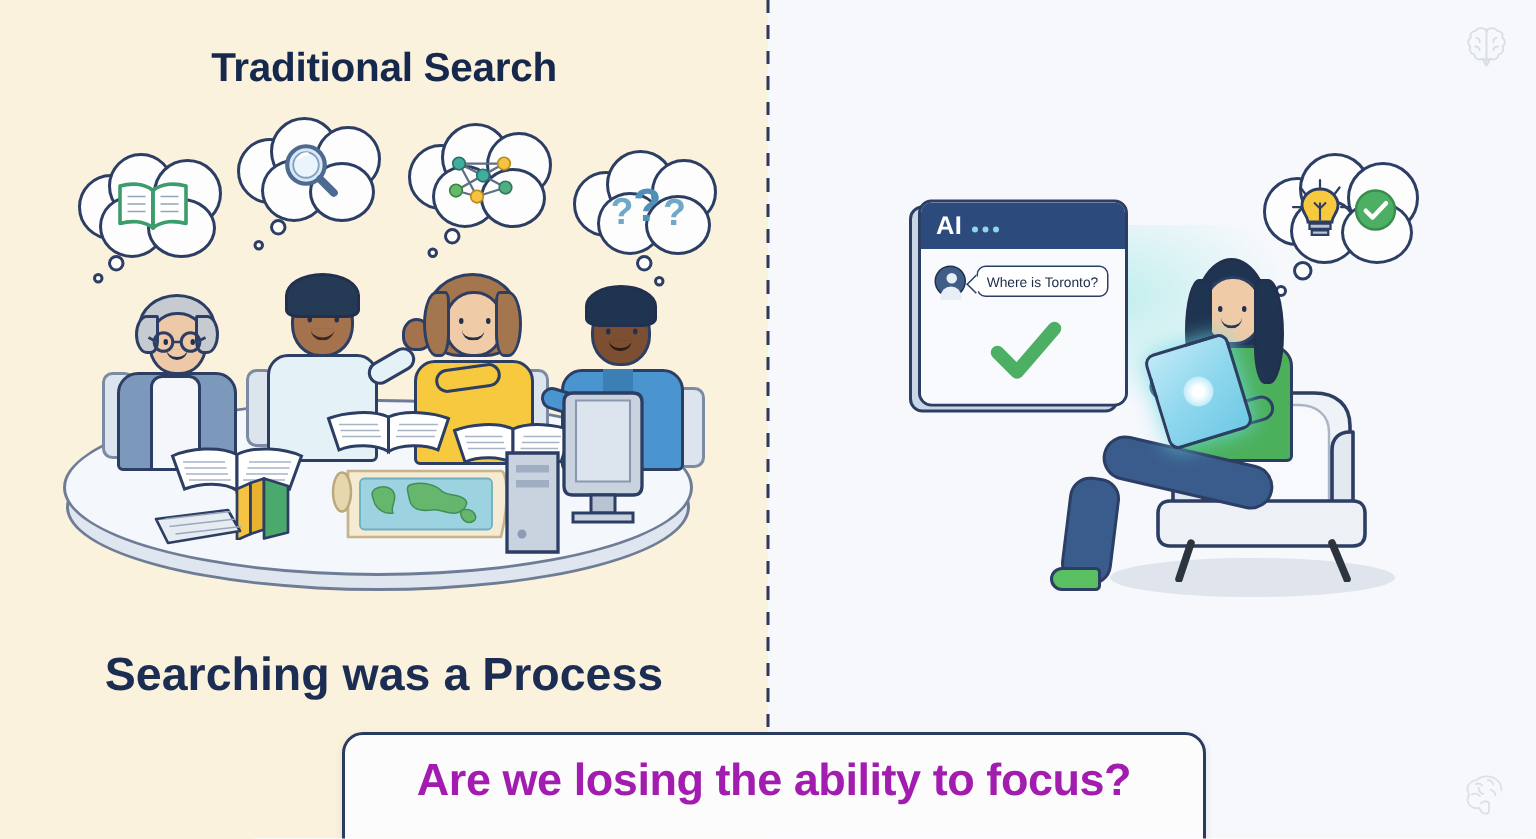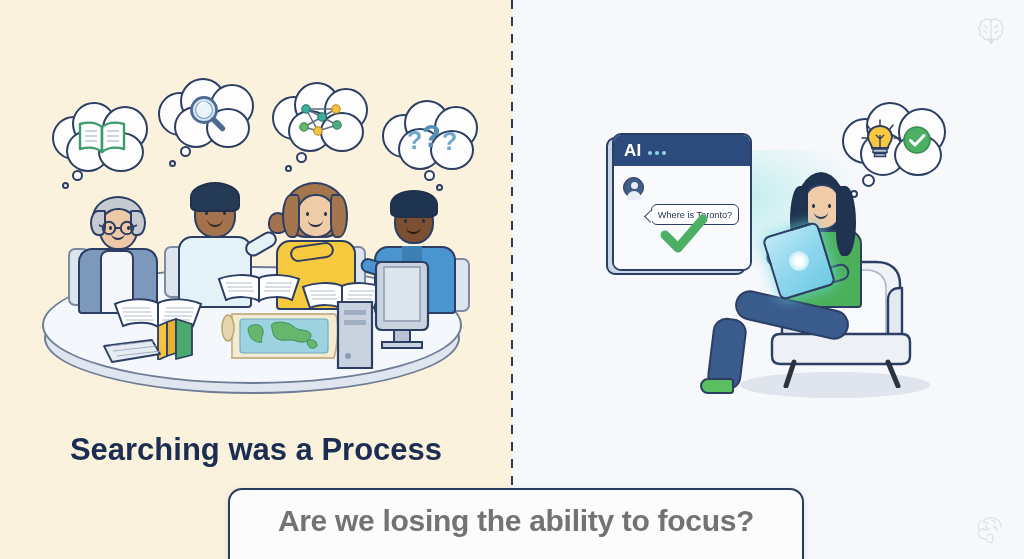--- a/index.html
+++ b/index.html
@@ -41,21 +41,21 @@
 
   
   #question-card {
     position:absolute; left:228px; top:488px; width:576px; height:88px;
     background:#FCFCFD; border:2.5px solid #2A3C5E;
     border-radius:14px; z-index:20;
     display:flex; align-items:flex-start; justify-content:center;
     padding-top:14px;
     box-shadow:0 2px 6px rgba(20,30,60,.10);
   }
-  #question-text { font-size:30px; font-weight:bold; color:#737373; letter-spacing:-.3px; white-space:nowrap; }
+  #question-text { font-size:30px; font-weight:bold; color:#a21caf; letter-spacing:-.3px; white-space:nowrap; }
 
   
   .watermark { position:absolute; z-index:4; opacity:.42; }
   #watermark-top-right { right:14px; top:12px; width:38px; height:38px; }
   #watermark-bottom-right { right:14px; bottom:10px; width:38px; height:38px; }
 
   
   .thought { position:absolute; z-index:5; }
   .bub { position:absolute; background:#FDFDFD; border:2.3px solid #2C3E63; border-radius:50%; }
   .dot { position:absolute; background:#FDFDFD; border:2.2px solid #2C3E63; border-radius:50%; }
@@ -108,21 +108,21 @@
   #ai-body { position:absolute; left:0; top:31px; width:100%; height:107px; background:#F8FAFD; }
   #ai-avatar {
     position:absolute; left:9px; top:11px; width:21px; height:21px; border-radius:50%;
     background:#3F5D86; border:1.8px solid #22304E;
   }
   #ai-avatar:before { content:""; position:absolute; left:6.5px; top:4px; width:7px; height:7px; border-radius:50%; background:#E8EEF6; }
   #ai-avatar:after  { content:""; position:absolute; left:3.2px; top:12.5px; width:13.5px; height:9px; border-radius:7px 7px 0 0; background:#E8EEF6; }
   #ai-bubble {
     position:absolute; left:37px; top:11px; width:88px; height:21px;
     background:#FFFFFF; border:1.9px solid #2C3E63; border-radius:6px;
-    display:flex; align-items:center; justify-content:center;margin-top:27px;
+    display:flex; align-items:center; justify-content:center;
   }
   #ai-bubble-text { font-size:9.2px; color:#1C2B48; white-space:nowrap; font-weight:500; }
   #ai-bubble:before {
     content:""; position:absolute; left:-6px; top:6.5px; width:8px; height:8px;
     background:#FFFFFF; border-left:1.9px solid #2C3E63; border-bottom:1.9px solid #2C3E63;
     transform:rotate(45deg);
   }
   #ai-check { position:absolute; left:46px; top:48px; }
 
   #armchair { position:absolute; left:760px; top:238px; width:160px; height:150px; z-index:4; }
@@ -144,20 +144,21 @@
 </style>
 </head>
 <body>
 
 <div id="stage">
 
   <div class="half" id="left-half"></div>
   <div class="half" id="right-half"></div>
   <div id="divider"></div>
 
+  <div class="panel-title" id="title-left">Traditional Search</div>
 
   <svg class="watermark" id="watermark-top-right" viewBox="0 0 40 40">
     <g fill="none" stroke="#AFBCC9" stroke-width="1.3" stroke-linecap="round">
       <path d="M20 8 v25"></path>
       <path d="M20 9c-2-2.5-6-2.5-7.5 0c-3 0-4.5 2.5-3.5 4.8c-2.3 1.3-2.5 4.6-.4 6.2c-1.2 2.4.3 5.3 2.9 5.7c.3 2.6 3 4.1 5.3 3c1 1.4 3.2 1.4 3.2-.6"></path>
       <path d="M20 9c2-2.5 6-2.5 7.5 0c3 0 4.5 2.5 3.5 4.8c2.3 1.3 2.5 4.6.4 6.2c1.2 2.4-.3 5.3-2.9 5.7c-.3 2.6-3 4.1-5.3 3c-1 1.4-3.2 1.4-3.2-.6"></path>
       <path d="M13 14c1.6.3 2.4 1.6 2.2 3"></path>
       <path d="M27 14c-1.6.3-2.4 1.6-2.2 3"></path>
       <path d="M12 20c1.8 0 3 1 3.2 2.6"></path>
       <path d="M28 20c-1.8 0-3 1-3.2 2.6"></path>

